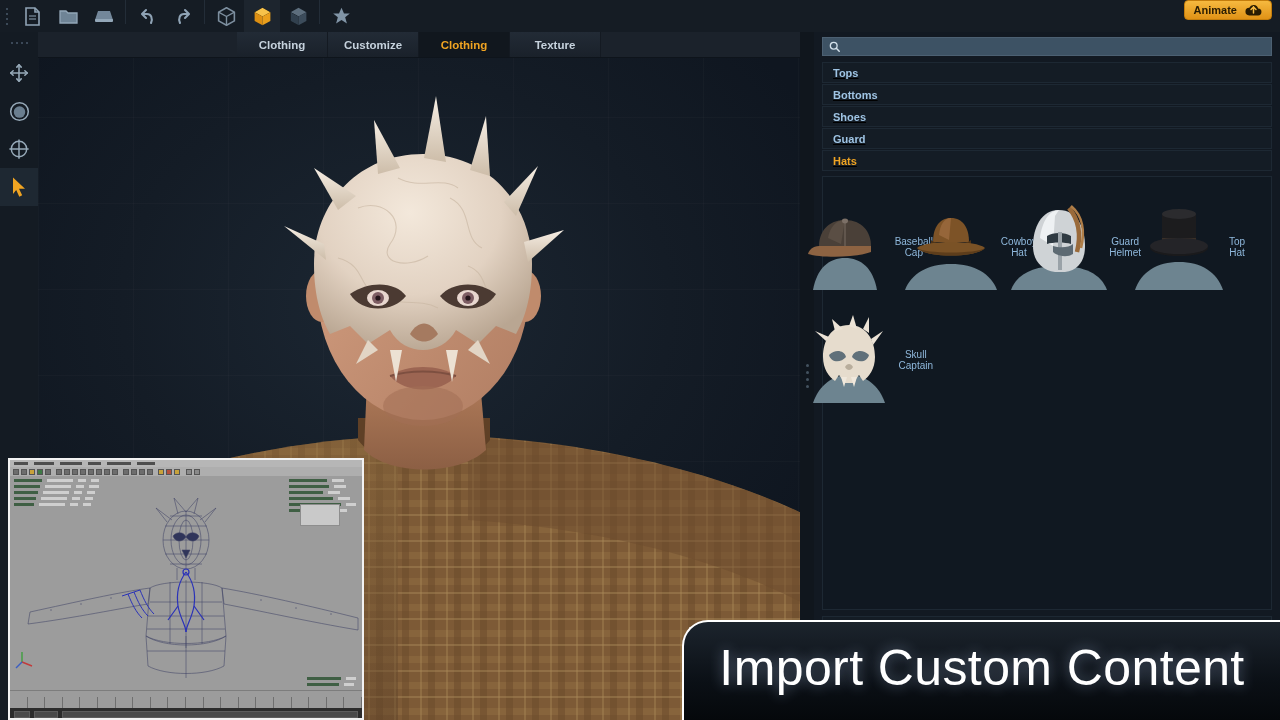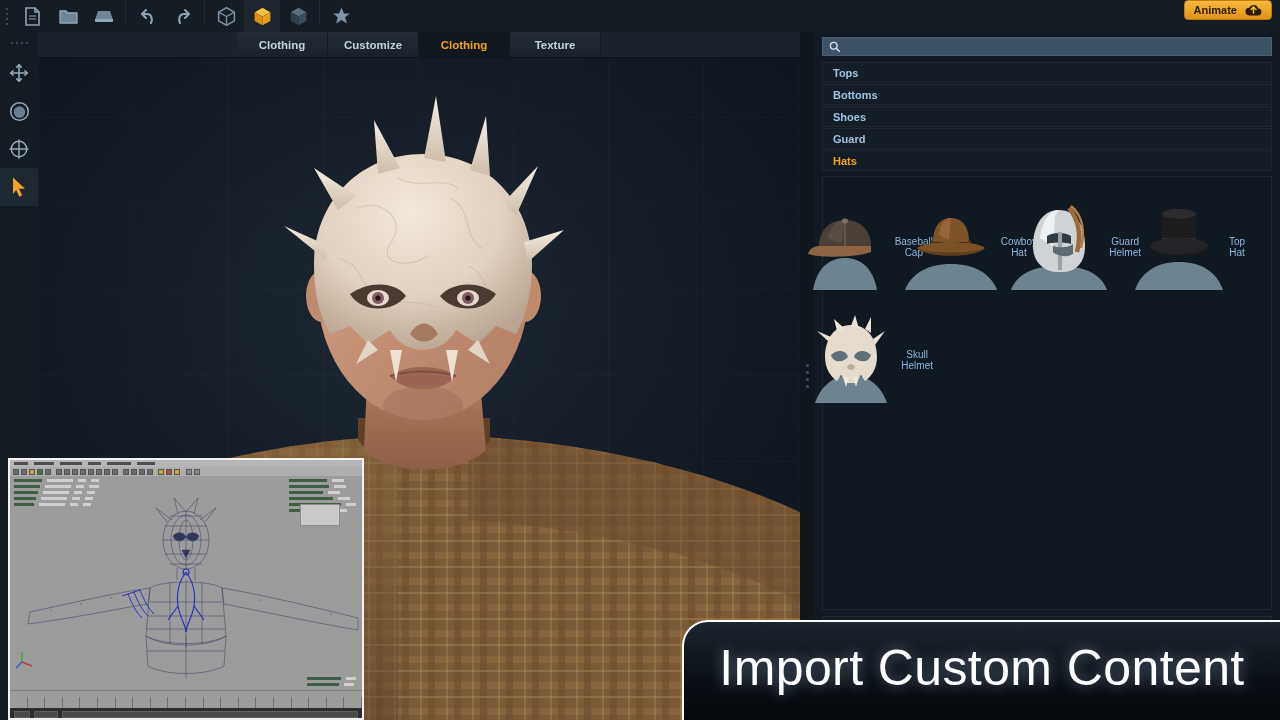--- a/index.html
+++ b/index.html
@@ -87,21 +87,21 @@
   }
   .searchbar {
     height: 19px; background: #3d5264; border: 1px solid #4c6072;
     display: flex; align-items: center; padding: 0 6px; gap: 5px;
   }
   .search-input {
     flex: 1; background: transparent; border: none; outline: none;
     color: #dbe6ef; font-size: 11px; font-family: "Liberation Sans", sans-serif;
   }
   .search-input::placeholder { color: #8ea3b5; }
-  .cat-list { margin-top: 6px; }
+  .cat-list { margin-top: 6px; text-decoration: underline; }
   .cat {
     height: 21px; display: flex; align-items: center; padding-left: 10px;
     font-size: 11px; font-weight: bold; color: #9fc4e4;
     background: #141c25; border: 1px solid #1d2833; margin-bottom: 1px;
   }
   .cat.active { color: #f0a422; }
   .itemgrid {
     margin-top: 5px; height: 434px;
     background: #101821; border: 1px solid #1d2833;
     padding: 12px 6px 0 6px;
@@ -498,21 +498,21 @@
             <path d="M27 26 L 16 16 L 30 22 Z" fill="#ece3d6"></path>
             <path d="M64 14 L 70 2 L 70 18 Z" fill="#ece3d6"></path>
             <path d="M72 24 L 84 16 L 74 30 Z" fill="#ece3d6"></path>
             <path d="M30 40 C 36 34, 45 35, 47 42 C 42 48, 32 48, 30 40 Z" fill="#60707a"></path>
             <path d="M53 42 C 55 35, 64 34, 70 40 C 68 48, 58 48, 53 42 Z" fill="#60707a"></path>
             <path d="M46 52 C 48 48, 52 48, 54 52 C 52 56, 48 56, 46 52 Z" fill="#b8ad9c"></path>
             <path d="M42 62 L 45 72 L 48 62 Z" fill="#f0e8dc"></path>
             <path d="M52 62 L 55 72 L 58 62 Z" fill="#f0e8dc"></path>
           </svg>
         </div>
-        <div class="label">Skull Helmet</div>
+        <div class="label">Skull Captain</div>
       </div>
 
     </div>
 
     <div class="morerow">
       <span>Eyewear</span>
     </div>
   </div>
 
   <div class="inset">

